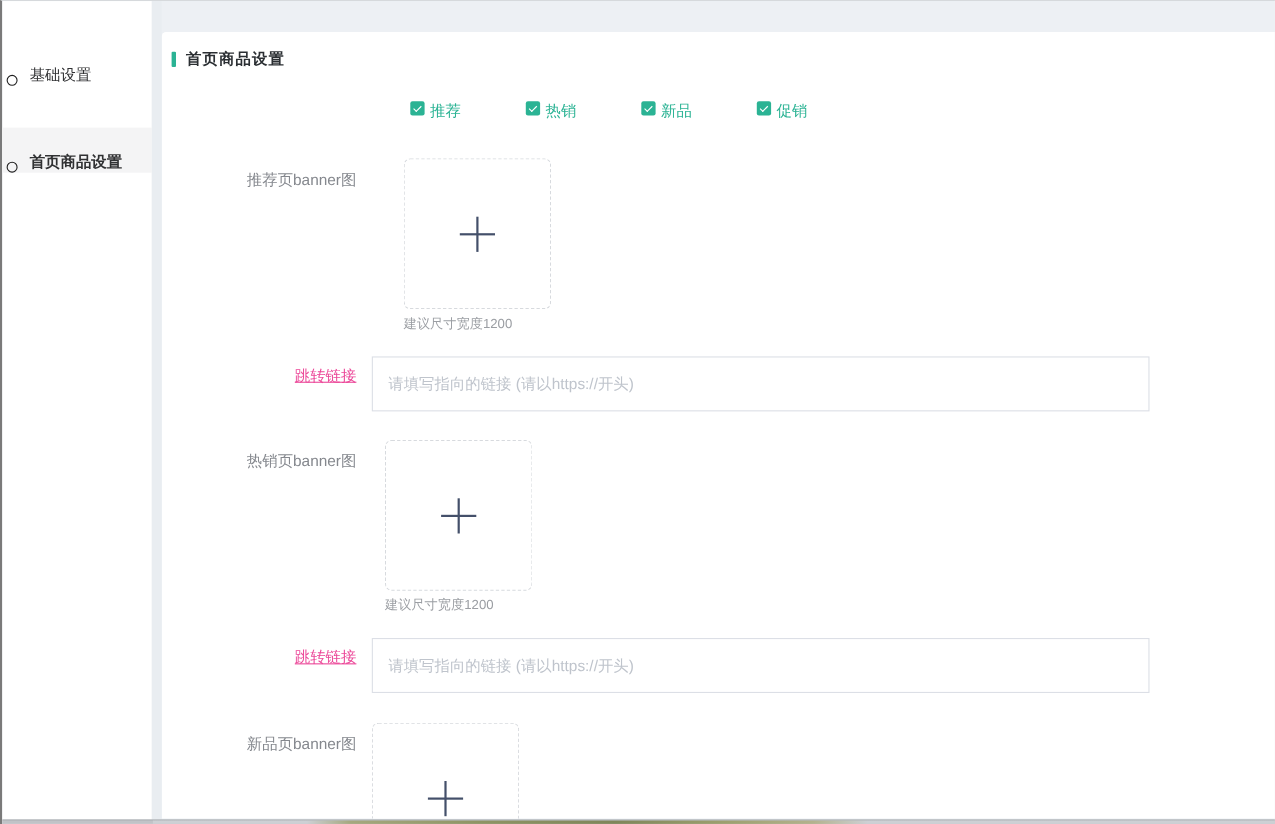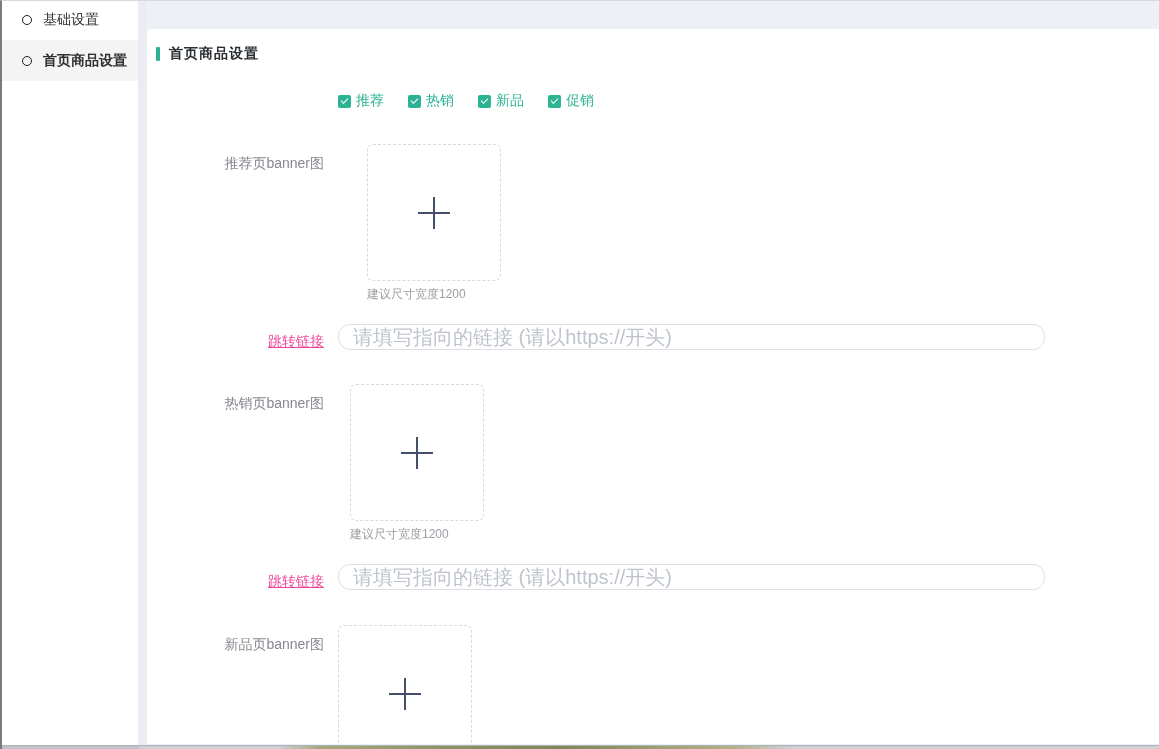--- a/index.html
+++ b/index.html
@@ -4,22 +4,22 @@
 <style>
   * { margin:0; padding:0; box-sizing:border-box; }
   html,body { width:1159px; height:749px; overflow:hidden;
     font-family:"Liberation Sans","DejaVu Sans",sans-serif; }
   .app { position:relative; width:1159px; height:749px; background:#edf0f4;
     border-left:2px solid #7a7a7a; border-top:1px solid #d6d9dc; overflow:hidden; }
 
   
   .sidebar { position:absolute; left:0; top:0; bottom:3px; width:136px; background:#ffffff; z-index:2; }
   .side-list { margin-top:-2px; }
-  .side-item { height:41px; display:flex; align-items:center; padding-left:20px;
-    font-size:14px; color:#303133; cursor:pointer; }
+  .side-item { height:41px; display:flex; align-items:flex-end; padding-left:4px;
+    font-size:14px; color:#303133; cursor:pointer;margin-top:38px; }
   .side-item .radio-circle { width:10px; height:10px; border:1.7px solid #1f1f1f;
     border-radius:50%; margin-right:11px; flex:0 0 auto; }
   .side-item.active { background:#f4f4f5; font-weight:bold; }
 
   
   .main { position:absolute; left:136px; right:0; top:0; bottom:0; background:#edf0f4; }
   .gutter { position:absolute; left:136px; top:0; bottom:0; width:9px; background:#e9edf1; z-index:3; }
   .card { position:absolute; left:9px; right:0; top:28px; bottom:5px; background:#ffffff;
     border-radius:4px 0 0 0; overflow:hidden; padding:17px 0 0 9px; }
 
@@ -27,42 +27,42 @@
   .accent-bar { width:4px; height:14px; border-radius:1px; margin-right:9px; }
   .section-title { font-size:14px; font-weight:bold; color:#2b2f33; letter-spacing:1px; }
 
   .form-row { display:flex; align-items:flex-start; }
   .label-col { flex:0 0 182px; padding-right:14px; text-align:right; font-size:14px; }
   .banner-label { color:#85888e; padding-top:11px; }
   .link-label { color:#ec4899; line-height:34px;text-decoration:underline; }
 
   .checkbox-row { margin-top:30px; }
   .cb-group { display:flex; align-items:center; gap:24px; }
-  .cb-item { display:flex; align-items:center; cursor:pointer; }
+  .cb-item { display:flex; align-items:flex-start; cursor:pointer;margin-left:35px; }
   .cb-box { width:13px; height:13px; border-radius:2px; position:relative; margin-right:5px; }
   .cb-box::after { content:""; position:absolute; left:3px; top:3.5px; width:6px; height:3px;
     border-left:1.6px solid #fff; border-bottom:1.6px solid #fff; transform:rotate(-45deg); }
   .cb-label { font-size:14px; }
 
   .row-upload-1 { margin-top:34px;gap:29px; }
   .row-link-1  { margin-top:21px; }
   .row-upload-2 { margin-top:26px;gap:12px; }
   .row-link-2  { margin-top:21px; }
   .row-upload-3 { margin-top:27px; }
 
   .upload-box { width:134px; height:137px; border:1px dashed #d7dade; border-radius:6px;
     position:relative; cursor:pointer; background:#fff; }
   .plus-icon { position:absolute; left:50%; top:50%; width:32px; height:32px;
     transform:translate(-50%,-50%); }
   .plus-icon::before { content:""; position:absolute; left:0; top:15px; width:32px; height:2px; background:#44506a; }
   .plus-icon::after  { content:""; position:absolute; left:15px; top:0; width:2px; height:32px; background:#44506a; }
   .upload-hint { font-size:12px; color:#9b9ea3; margin-top:5px; }
 
-  .link-input { width:707px; height:26px; border:1px solid #dcdfe6; border-radius:12px;
-    padding:0 14px; font-size:20px; color:#333; outline:none; background:#fff; }
+  .link-input { width:707px; height:50px; border:1px solid #dcdfe6; border-radius:0;
+    padding:0 14px; font-size:14px; color:#333; outline:none; background:#fff; }
   .link-input::placeholder { color:#bfc4cc; }
 
   
   .bottom-edge { position:absolute; left:0; right:0; bottom:0; height:4px; z-index:4;
     background:#c0c3c7; border-top:1px solid #aeb1b5; }
   .bottom-sliver { position:absolute; left:137px; right:0; bottom:0; height:3px;
     background:linear-gradient(90deg,#cdd0d4 0px,#cdd0d4 140px,#a5a87e 180px,#8e9464 300px,
       #7f865a 420px,#9da06f 520px,#b3b28d 600px,#cdd0d4 650px,#cdd0d4 100%); }
 </style>
 </head>

